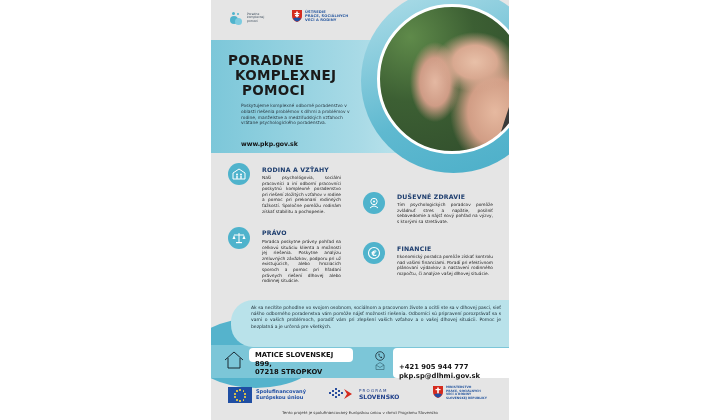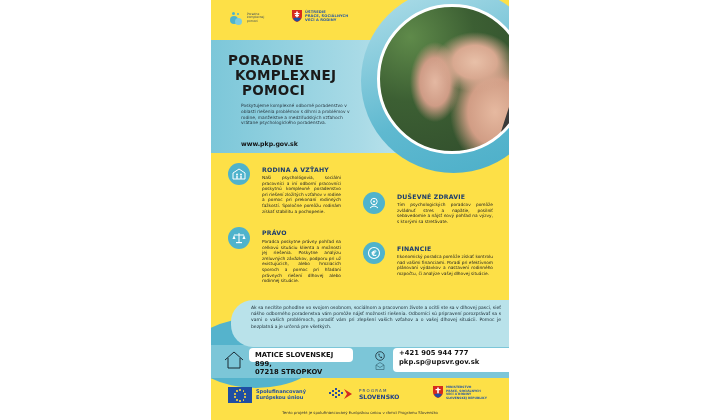--- a/index.html
+++ b/index.html
@@ -1,21 +1,21 @@
 <!DOCTYPE html>
 <html><head>
   <meta charset="utf-8">
   <style>
     * { box-sizing: border-box; margin: 0; padding: 0; }
     html, body { width: 720px; height: 420px; background: #ffffff; overflow: hidden; }
     body { font-family: "DejaVu Sans", sans-serif; position: relative; }
 
     .poster {
       position: absolute; left: 211px; top: 0; width: 298px; height: 420px;
-      background: #fde047; overflow: hidden;
+      background: #e5e5e5; overflow: hidden;
     }
 
     
     .logo-pkp { position: absolute; left: 17px; top: 11px; display: flex; align-items: center; gap: 3px; }
     .logo-pkp .drops { position: relative; width: 16px; height: 14px; }
     .logo-pkp .drops span { position: absolute; border-radius: 50%; background: #4fb3cc; }
     .logo-pkp .lbl { font-size: 3px; line-height: 3.5px; color: #3a4a5a; width: 20px; }
 
     .logo-upsvr { position: absolute; left: 81px; top: 10px; display: flex; align-items: center; gap: 3px; }
     .shield { width: 10px; height: 12px; position: relative; }
@@ -87,21 +87,21 @@
     .home-icon { position: absolute; left: 13px; top: 351px; width: 20px; height: 18px; }
     .addr-box {
       position: absolute; left: 38px; top: 348px; width: 104px; height: 14px;
       background: #ffffff; border-radius: 4px; padding: 3px 6px;
       font-weight: bold; font-size: 6.8px; line-height: 8.5px; color: #111;
     }
     .phone-icon { position: absolute; left: 164px; top: 351px; width: 10px; height: 10px; }
     .mail-icon { position: absolute; left: 164px; top: 362px; width: 10px; height: 8px; }
     .contact-box {
       position: absolute; left: 182px; top: 348px; width: 124px; height: 24px;
-      background: #ffffff; border-radius: 4px; padding: 1px 6px;
+      background: #ffffff; border-radius: 4px; padding: 15px 6px;
       font-weight: bold; font-size: 6.8px; line-height: 8.5px; color: #111;
     }
 
     
     .eu-flag { position: absolute; left: 17px; top: 387px; width: 24px; height: 16px; background: #1f4ea3; }
     .eu-flag span { position: absolute; width: 1.6px; height: 1.6px; background: #f4d03f; border-radius: 50%; }
     .eu-lbl { position: absolute; left: 45px; top: 388px; font-size: 5px; line-height: 6.4px; color: #1f4ea3; font-weight: bold; }
 
     .prog-logo { position: absolute; left: 116px; top: 386px; width: 30px; height: 16px; }
     .prog-lbl { position: absolute; left: 148px; top: 388px; color: #1f3f8a; }
@@ -224,21 +224,21 @@
   <svg class="phone-icon" viewBox="0 0 10 10">
     <circle cx="5" cy="5" r="4.3" fill="none" stroke="#1a2a33" stroke-width="0.8"></circle>
     <path d="M3.5 2.8 Q3 5.5 6.5 7.2 L7.2 6.3 L6 5.5 L5.5 6 Q4.3 5.3 4.2 4.3 L4.7 3.9 L4.2 2.6 Z" fill="#1a2a33"></path>
   </svg>
   <svg class="mail-icon" viewBox="0 0 10 8">
     <path d="M1 3 L5 0.5 L9 3 V7.5 H1 Z" fill="none" stroke="#3a6a7a" stroke-width="0.7"></path>
     <path d="M1 3 L5 5.5 L9 3" fill="none" stroke="#3a6a7a" stroke-width="0.7"></path>
   </svg>
   <div class="contact-box">
     <div>+421 905 944 777</div>
-    <div>pkp.sp@upsvr.gov.sk</div>
+    <div>pkp.sp@dlhmi.gov.sk</div>
   </div>
 
   <div class="eu-flag">
     <span style="left:11.2px;top:2px;"></span>
       <span style="left:14.5px;top:3px;"></span>
     <span style="left:16px;top:6px;"></span>
       <span style="left:16px;top:9px;"></span>
     <span style="left:14.5px;top:12px;"></span>
       <span style="left:11.2px;top:13px;"></span>
     <span style="left:8px;top:12px;"></span>

